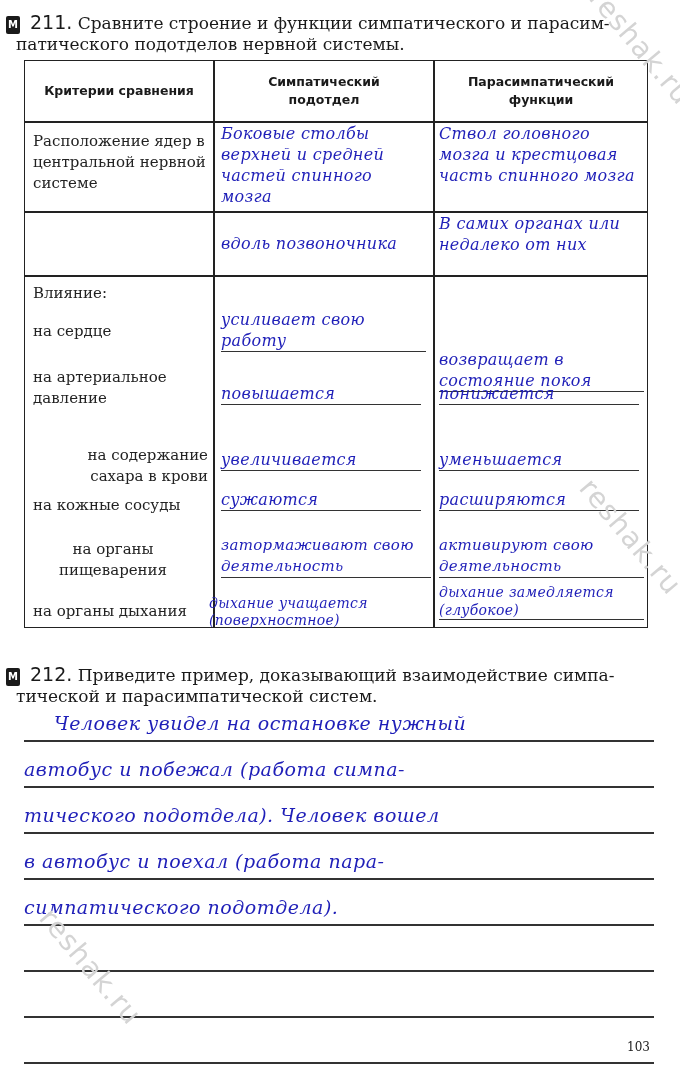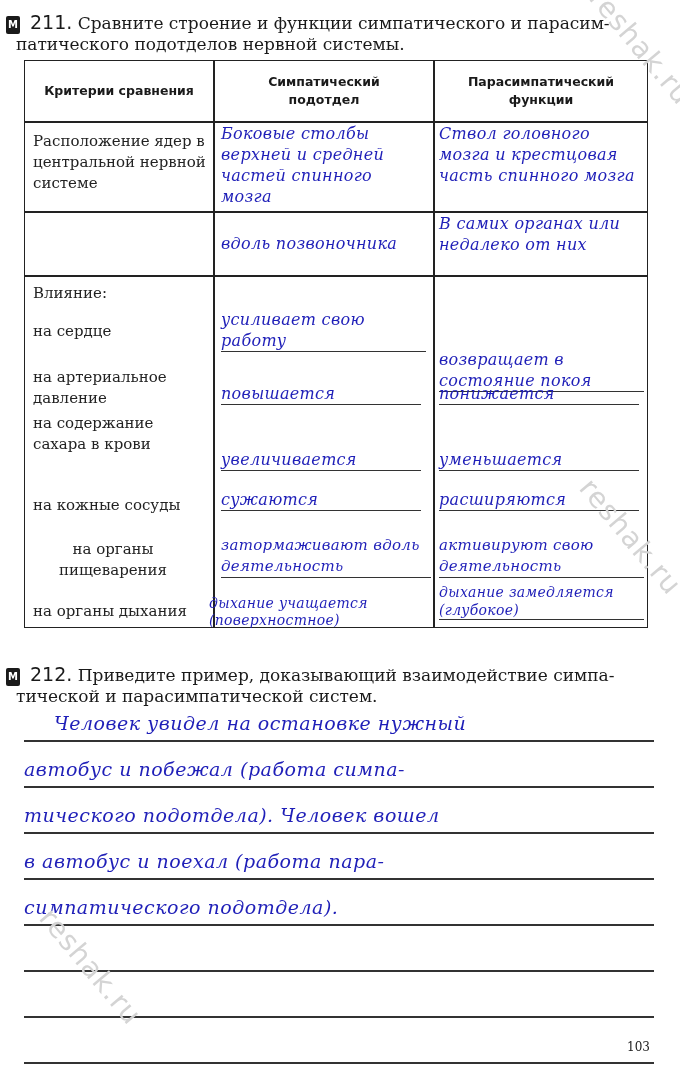--- a/index.html
+++ b/index.html
@@ -94,39 +94,39 @@
     </div>
 
   <div class="crit" style="top:306px;width:175px;">на артериальное давление</div>
   <div class="hand" style="left:196px;top:322px;width:200px;">
       <span class="uline">повышается</span>
     </div>
   <div class="hand" style="left:414px;top:322px;width:200px;">
       <span class="uline">понижается</span>
     </div>
 
-  <div class="crit" style="top:352px;width:175px;">на содержание сахара в крови</div>
+  <div class="crit" style="top:384px;width:175px;text-align:right;">на содержание сахара в крови</div>
   <div class="hand" style="left:196px;top:388px;width:200px;">
       <span class="uline">увеличивается</span>
     </div>
   <div class="hand" style="left:414px;top:388px;width:200px;">
       <span class="uline">уменьшается</span>
     </div>
 
   <div class="crit" style="top:434px;">на кожные сосуды</div>
   <div class="hand" style="left:196px;top:428px;width:200px;">
       <span class="uline">сужаются</span>
     </div>
   <div class="hand" style="left:414px;top:428px;width:200px;">
       <span class="uline">расширяются</span>
     </div>
 
   <div class="crit" style="top:478px;width:160px;text-align:center;">на органы пищеварения</div>
   <div class="hand" style="left:196px;top:474px;width:210px;font-size:15px;">
-      <span class="uline">затормаживают вдоль деятельность</span>
+      <span class="uline">затормаживают свою деятельность</span>
     </div>
   <div class="hand" style="left:414px;top:474px;width:205px;font-size:15px;">
       <span class="uline">активируют свою деятельность</span>
     </div>
 
   <div class="crit" style="top:540px;">на органы дыхания</div>
   <div class="hand" style="left:184px;top:534px;width:205px;font-size:14px;line-height:17px;">дыхание учащается (поверхностное)</div>
   <div class="hand" style="left:414px;top:522px;width:205px;font-size:14px;line-height:18px;">
       <span class="uline">дыхание замедляется (глубокое)</span>
     </div>

